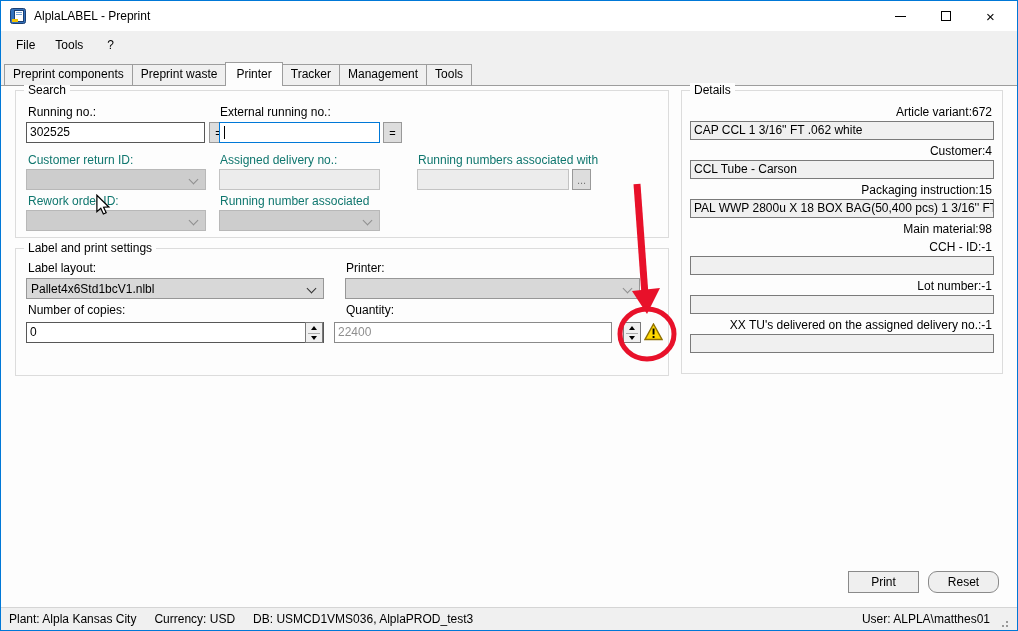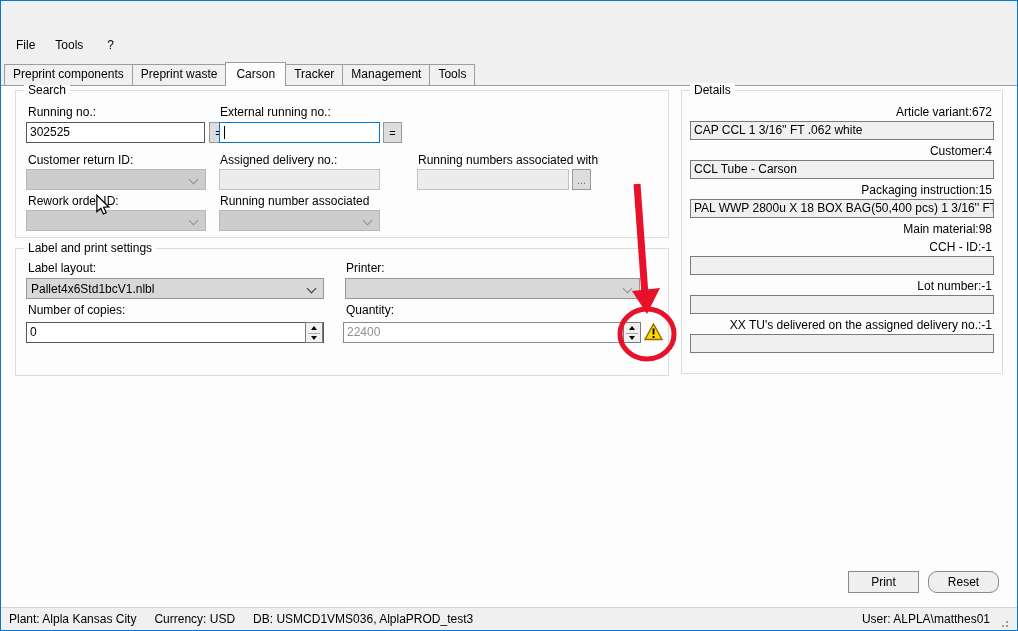--- a/index.html
+++ b/index.html
@@ -38,21 +38,21 @@
              border-top:1px solid #9d9d9d; }
 
   .groupbox { position:absolute; border:1px solid #dcdcdc;padding-left:38px; }
   .legend { position:absolute; top:-8px; left:8px; background:#fdfdfd; padding:0 4px; white-space:nowrap; }
 
   .gb-search { left:14px; top:4px;   width:654px; height:148px; }
   .gb-print  { left:14px; top:162px; width:654px; height:128px; }
   .gb-details{ left:680px; top:4px;  width:322px; height:284px; }
 
   .flabel { position:absolute; white-space:nowrap; }
-  .flabel.dis { color:#000000; }
+  .flabel.dis { color:#0f766e; }
 
   .textbox { position:absolute; height:21px; background:#fff; border:1px solid #575757;
              padding:2px 3px; line-height:15px; overflow:hidden; white-space:nowrap; }
   .textbox.focused { border:1px solid #0078d7; }
   .textbox.dis { background:#ececec; border:1px solid #c3c3c3; }
   .caret { position:absolute; left:4px; top:3px; width:1px; height:13px; background:#000; }
 
   .combo { position:absolute; height:21px; background:#d8d8d8; border:1px solid #979797; }
   .combo.dis { background:#cdcdcd; border:1px solid #b8b8b8; }
   .combo .ctext { position:absolute; left:4px; top:3px; white-space:nowrap; }
@@ -102,31 +102,50 @@
   .overlay { position:absolute; top:0; left:0; width:1018px; height:631px;
              pointer-events:none; z-index:60; }
   .warnicon { position:absolute; left:628px; top:74px; width:19px; height:18px; }
   .cursor { position:absolute; left:93px; top:193px; z-index:70; pointer-events:none; }
 </style>
 </head>
 <body>
 
 <div class="win">
 
+  <div class="titlebar">
+    <svg class="app-icon" viewBox="0 0 16 16">
+      <rect x="0.5" y="0.5" width="15" height="15" rx="2" fill="#3472bc" stroke="#1b3f73"></rect>
+      <rect x="4.5" y="2.5" width="9" height="11" fill="#fff" stroke="#1b3f73"></rect>
+      <rect x="6" y="4" width="6" height="1" fill="#7aa7d8"></rect>
+      <rect x="6" y="6" width="6" height="1" fill="#7aa7d8"></rect>
+      <rect x="2" y="11" width="6" height="3" fill="#f2c200"></rect>
+    </svg>
+    <span class="title-text">AlplaLABEL - Preprint</span>
+    <div class="win-btn btn-min">
+        <div class="glyph-min"></div>
+      </div>
+    <div class="win-btn btn-max">
+        <div class="glyph-max"></div>
+      </div>
+    <div class="win-btn btn-close">
+        <span>×</span>
+      </div>
+  </div>
 
   <div class="menubar">
     <span class="menu-item">File</span>
     <span class="menu-item">Tools</span>
     <span class="menu-item q">?</span>
   </div>
 
   <div class="tabstrip">
     <div class="tab">Preprint components</div>
     <div class="tab">Preprint waste</div>
-    <div class="tab active">Carson</div>
+    <div class="tab active">Printer</div>
     <div class="tab">Tracker</div>
     <div class="tab">Management</div>
     <div class="tab">Tools</div>
   </div>
 
   <div class="tabpage">
 
     <div class="groupbox gb-search">
       <span class="legend">Search</span>
 
@@ -187,21 +206,21 @@
         <div class="spin-up">
             <div class="tri-up"></div>
           </div>
         <div class="spin-sep"></div>
         <div class="spin-dn">
             <div class="tri-dn"></div>
           </div>
       </div>
 
       <span class="flabel" style="left:330px; top:54px;">Quantity:</span>
-      <div class="spinfield graytext" style="left:327px; top:73px; width:278px; border-color:#8a8a8a;">22400</div>
+      <div class="spinfield graytext" style="left:318px; top:73px; width:278px; border-color:#8a8a8a;">22400</div>
       <div class="spinbox" style="left:607px; top:73px;">
         <div class="spin-up">
             <div class="tri-up"></div>
           </div>
         <div class="spin-sep"></div>
         <div class="spin-dn">
             <div class="tri-dn"></div>
           </div>
       </div>
 

